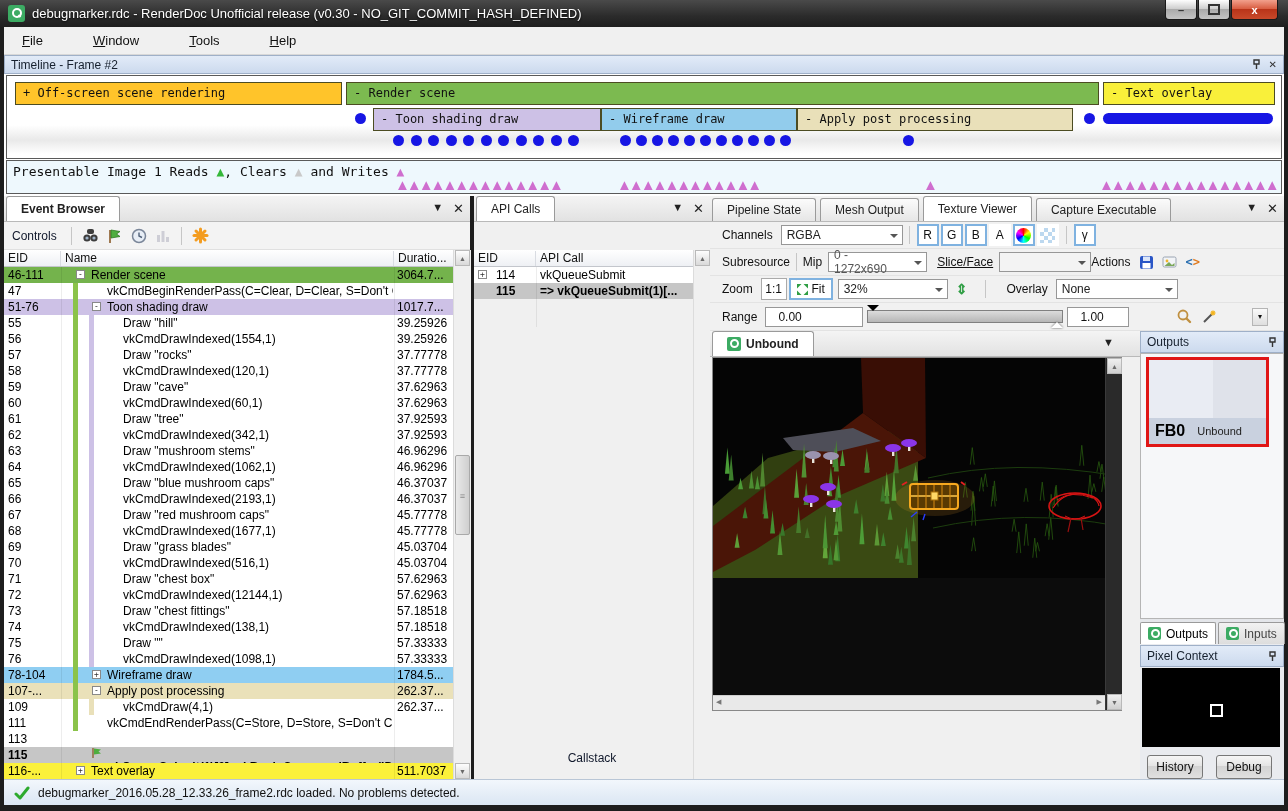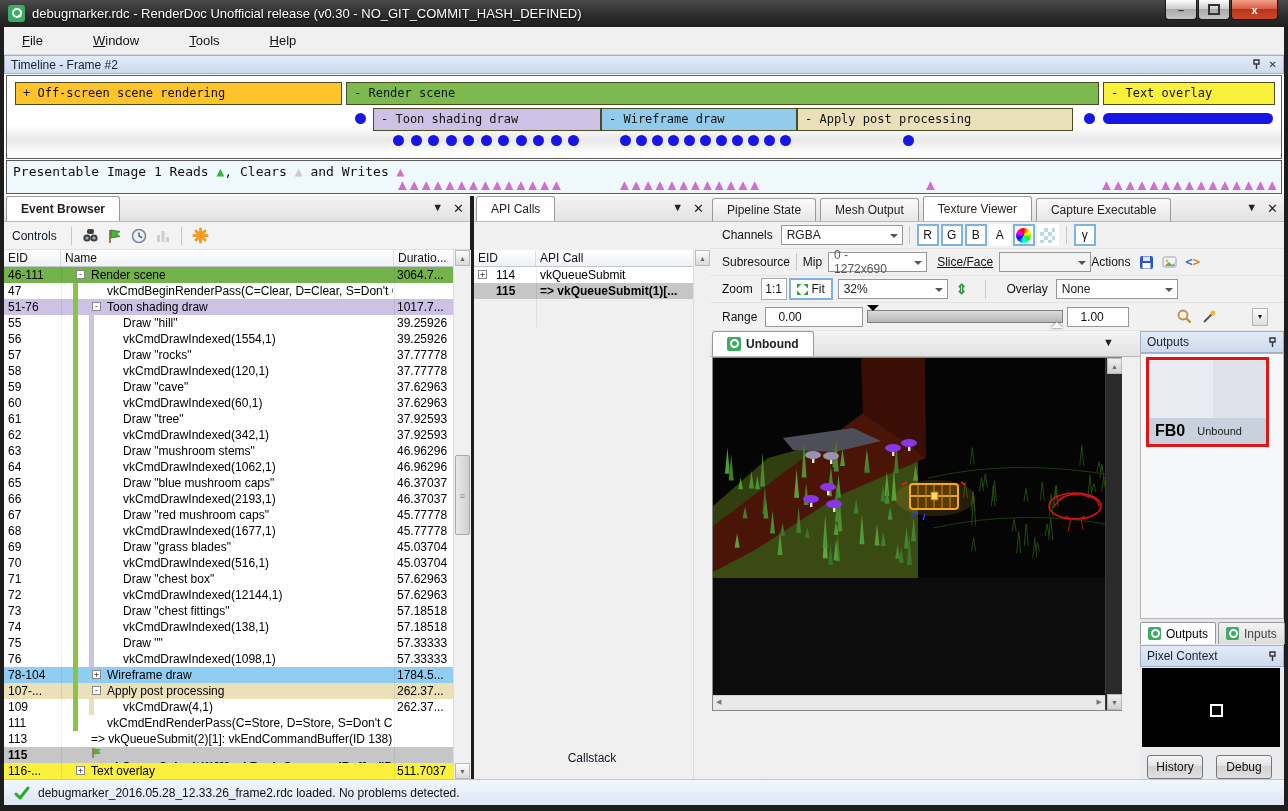--- a/index.html
+++ b/index.html
@@ -440,21 +440,20 @@
           <span class="dur">262.37...</span>
         </div>
         <div class="ev-row">
           <span class="eid">111</span>
           <span class="guide" style="left: 69px; background: rgb(139, 195, 74);"></span>
           <span class="nm" style="left: 103px; right: 62px;">vkCmdEndRenderPass(C=Store, D=Store, S=Don't Care)</span>
           <span class="dur"></span>
         </div>
         <div class="ev-row">
           <span class="eid">113</span>
-          <span class="nm" style="left: 87px; right: 62px;">=&gt; vkQueueSubmit(2)[1]: vkEndCommandBuffer(ID 138)</span>
           <span class="dur"></span>
         </div>
         <div class="ev-row" style="background: rgb(198, 198, 198); font-weight: bold;">
           <span class="eid">115</span>
           <span class="nm" style="left: 87px; right: 62px;"><svg width="12" height="12" style="vertical-align:-2px">
               <path d="M2 1 v10" stroke="#8a5a28" stroke-width="1.3"></path>
               <path d="M3 1.5 L10 2.5 L7.5 4.5 L10 6.5 L3 7.5 Z" fill="#4fae3f"></path>
             </svg> =&gt; vkQueueSubmit(1)[0]: vkBeginCommandBuffer(ID 1...</span>
           <span class="dur"></span>
         </div>

